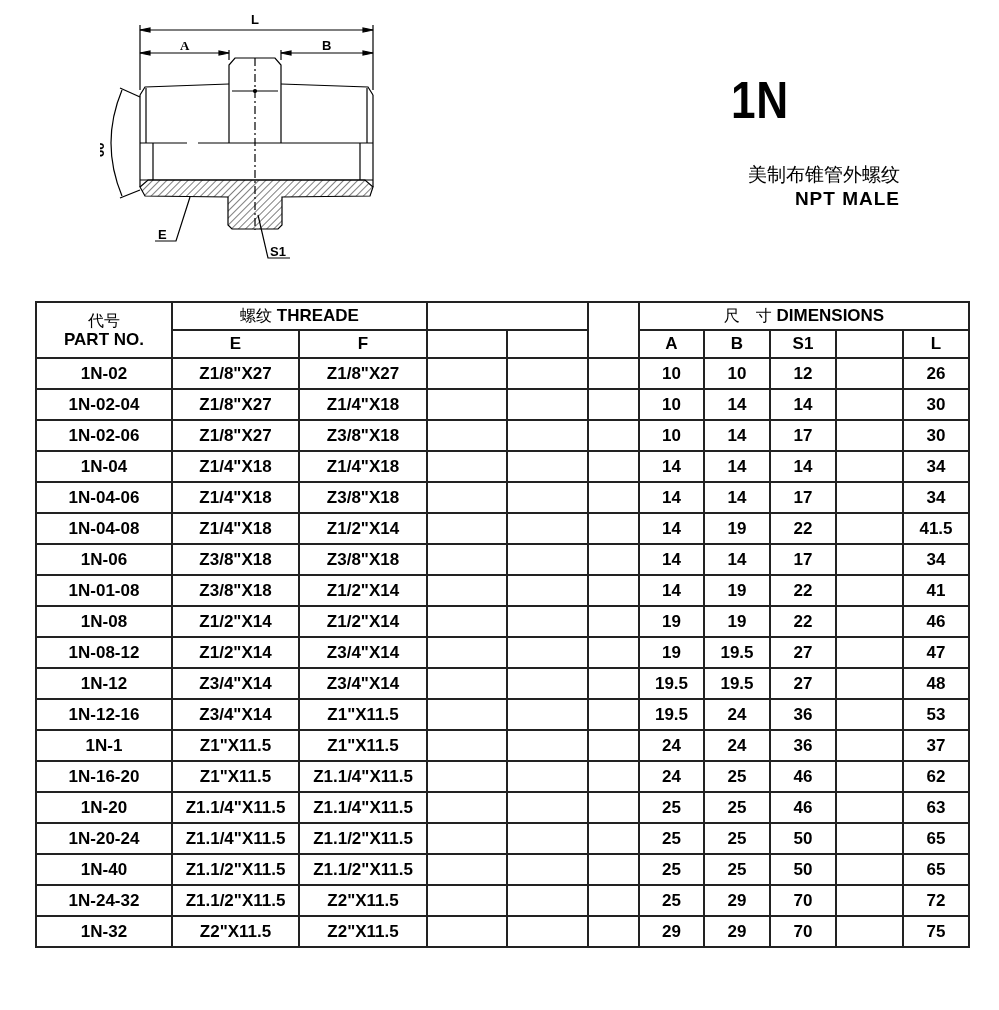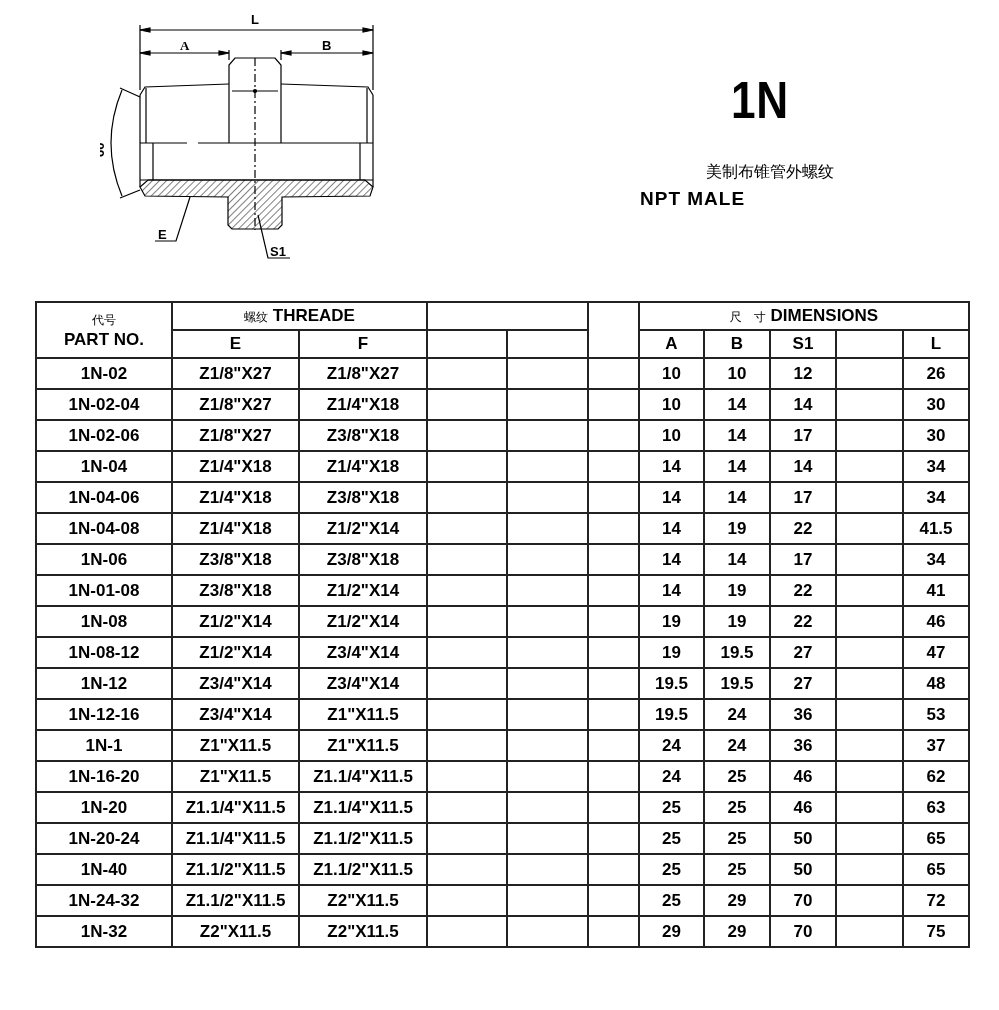--- a/index.html
+++ b/index.html
@@ -2,31 +2,31 @@
 <html><head>
 <meta charset="utf-8">
 <style>
   html, body { margin:0; padding:0; background:#ffffff; }
   body { width:999px; height:1010px; position:relative; overflow:hidden;
          font-family:"Liberation Sans", sans-serif; color:#000; }
   .drawing { position:absolute; left:100px; top:0; width:300px; height:270px; }
   .title-code { position:absolute; left:690px; top:70px; width:140px; text-align:center;
     font-family:"Liberation Sans", sans-serif; font-weight:bold; font-size:52px; letter-spacing:1px;
     transform:scaleX(0.85); }
-  .title-cn { position:absolute; left:640px; top:162px; width:260px; text-align:center;
-    font-family:"DejaVu Sans", sans-serif; font-size:16px; }
-  .title-en { position:absolute; left:640px; top:188px; width:260px; text-align:left;
+  .title-cn { position:absolute; left:640px; top:162px; width:260px; text-align:right;
+    font-family:"DejaVu Sans", sans-serif; font-size:19px; }
+  .title-en { position:absolute; left:640px; top:188px; width:260px; text-align:right;
     font-family:"Liberation Sans", sans-serif; font-weight:bold; font-size:19px; letter-spacing:1px; }
   table.spec { position:absolute; left:35px; top:301px; border-collapse:collapse; table-layout:fixed; }
   table.spec td { border:2px solid #222; padding:0; text-align:center; vertical-align:middle;
     font-family:"Liberation Sans", sans-serif; font-weight:bold; font-size:17px; height:29px;
     overflow:hidden; white-space:nowrap; }
   table.spec tr.hdr1 td { height:26px; }
   table.spec tr.hdr2 td { height:26px; }
-  .cn { font-family:"DejaVu Sans", sans-serif; font-weight:normal; font-size:12px; }
+  .cn { font-family:"DejaVu Sans", sans-serif; font-weight:normal; font-size:16px; }
   .s1 { font-family:"Liberation Serif", serif; font-weight:bold; font-size:18px; }
   .parthdr { line-height:19px; }
 </style>
 </head>
 <body>
 
 <svg class="drawing" viewBox="100 0 300 270" width="300" height="270" xmlns="http://www.w3.org/2000/svg">
   <defs>
     <pattern id="hatch" width="5" height="5" patternUnits="userSpaceOnUse" patternTransform="rotate(45)">
       <line x1="0" y1="0" x2="0" y2="5" stroke="#000" stroke-width="1"></line>

